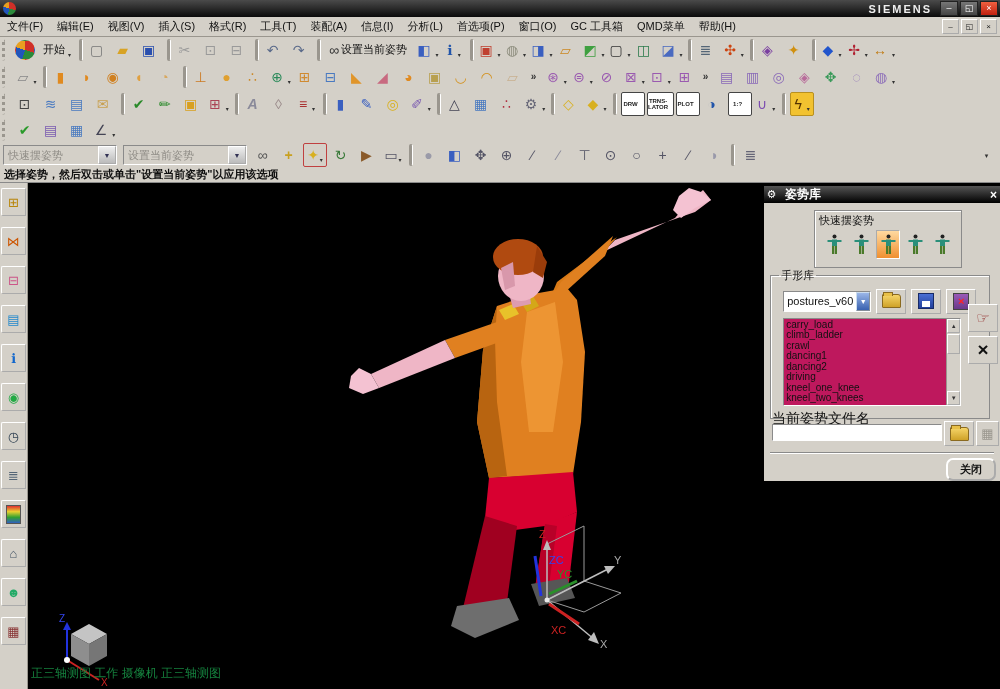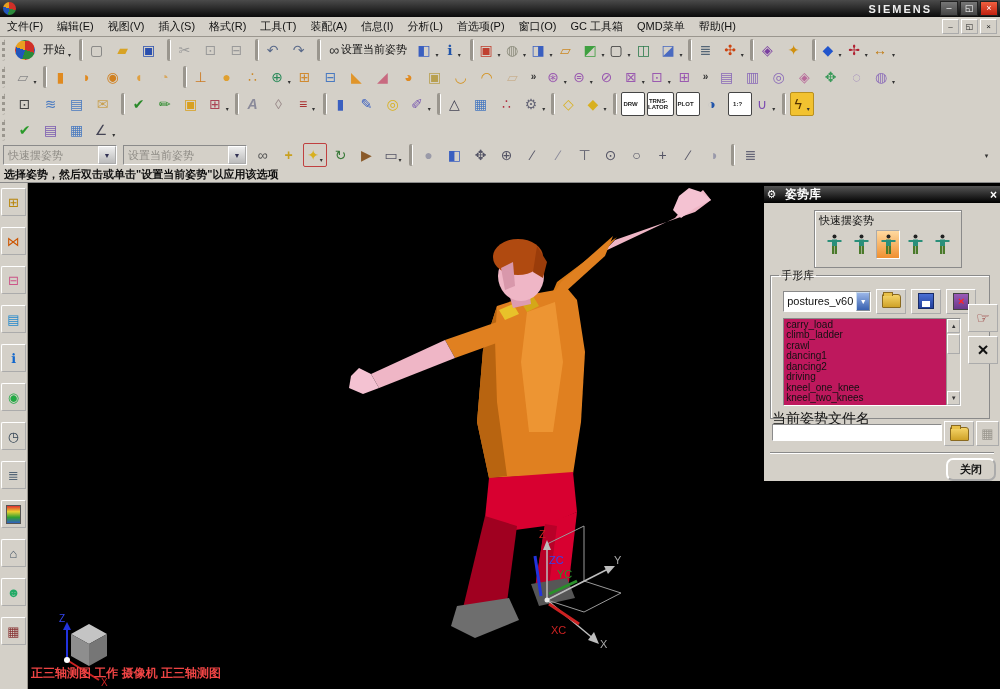--- a/index.html
+++ b/index.html
@@ -51,21 +51,21 @@
     display:flex;align-items:center;justify-content:center;font-size:7px;color:#335}
   #prompt{position:absolute;top:167px;left:0;width:1000px;height:15px;background:#d4d0c8;
     border-bottom:1px solid #8a8a8a;display:flex;align-items:center;padding-left:4px;
     font-weight:bold;font-size:11px;z-index:28}
   
   #sidebar{position:absolute;top:182px;left:0;width:27px;height:507px;background:#d4d0c8;
     border-right:1px solid #9a968e;display:flex;flex-direction:column;align-items:center;padding-top:6px;z-index:27}
   .sbico{width:23px;height:26px;margin-bottom:11px;background:#d4d0c8;border:1px outset #fff;border-radius:2px 0 0 2px;
     display:flex;align-items:center;justify-content:center;font-size:13px}
   #viewport{position:absolute;top:182px;left:27px;width:973px;height:507px;background:#000;overflow:hidden}
-  #vstatus{position:absolute;left:4px;top:483px;color:#ef4444;font-weight:bold;font-size:12px;white-space:pre}
+  #vstatus{position:absolute;left:4px;top:483px;color:#15803d;font-weight:normal;font-size:12px;white-space:pre}
   
   #dialog{position:absolute;left:763px;top:185px;width:237px;height:295px;background:#d4d0c8;
     border:1px solid #000;box-shadow:2px 2px 0 rgba(0,0,0,.6);z-index:40}
   #dlg-title{height:17px;background:linear-gradient(#555,#000);display:flex;align-items:center;color:#fff}
   #dlg-title .gear{width:15px;text-align:center;font-size:11px}
   #dlg-title .dtext{font-weight:bold;font-size:12px;margin-left:6px}
   #dlg-title .dclose{margin-left:auto;margin-right:4px;font-weight:bold;font-size:12px;cursor:default}
   .groupbox{position:absolute;border:1px solid #8a8a8a;box-shadow:inset 1px 1px 0 #fff}
   #qp-group{left:50px;top:24px;width:138px;height:52px;padding:2px 4px}
   #qp-group .gb-label{font-weight:normal}

